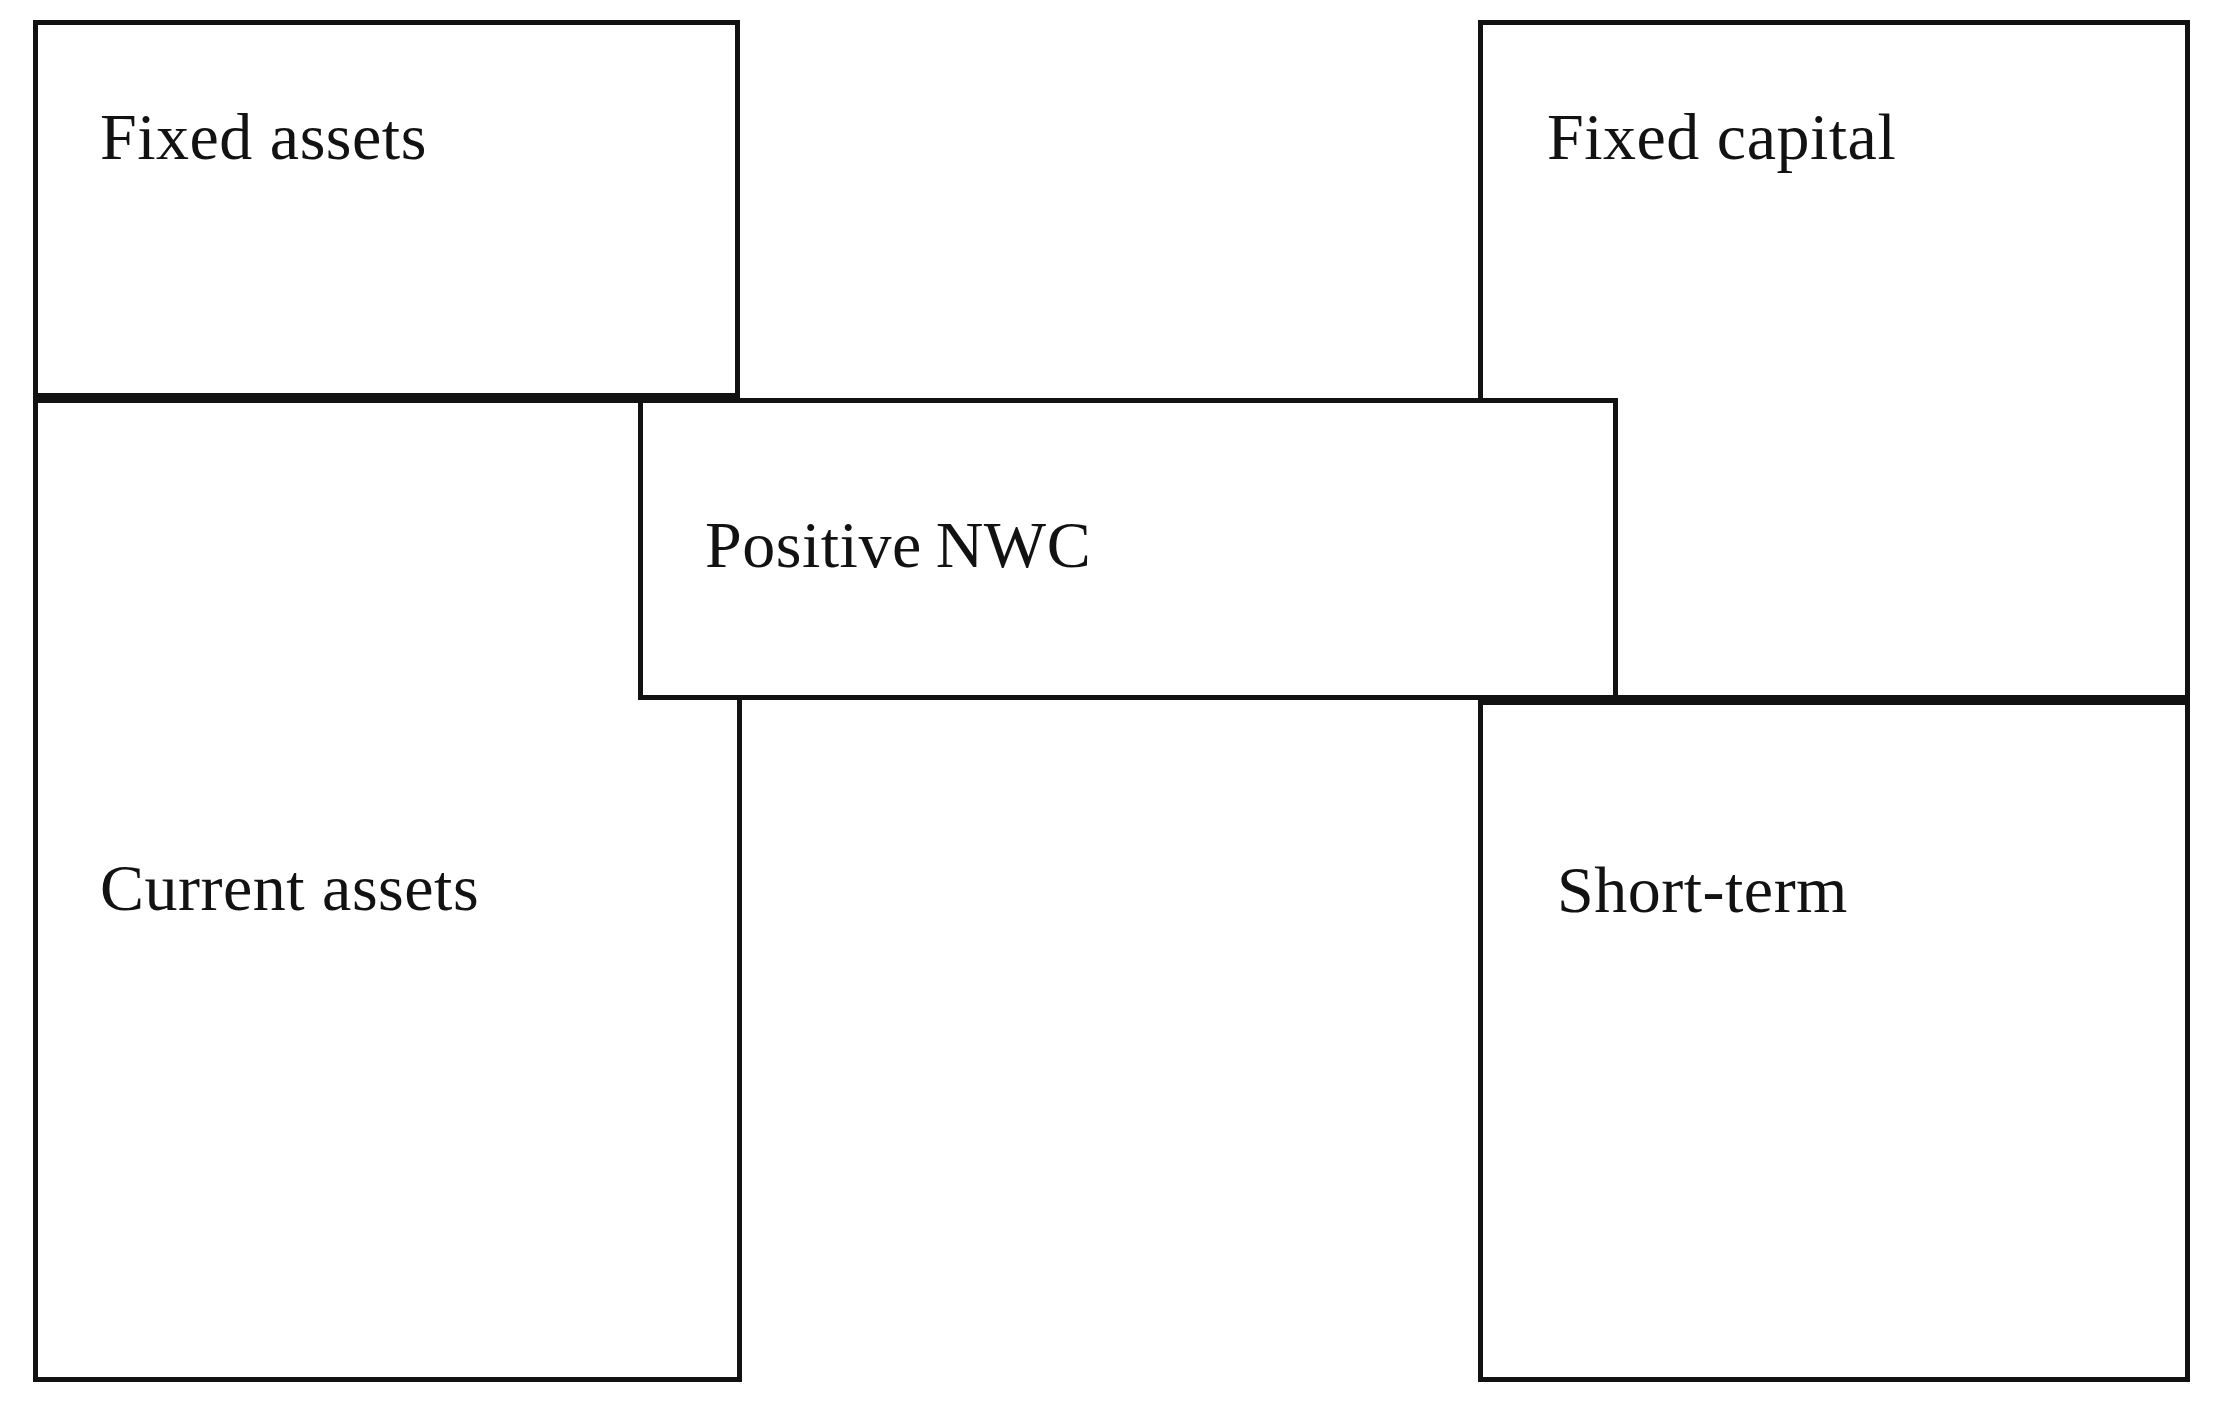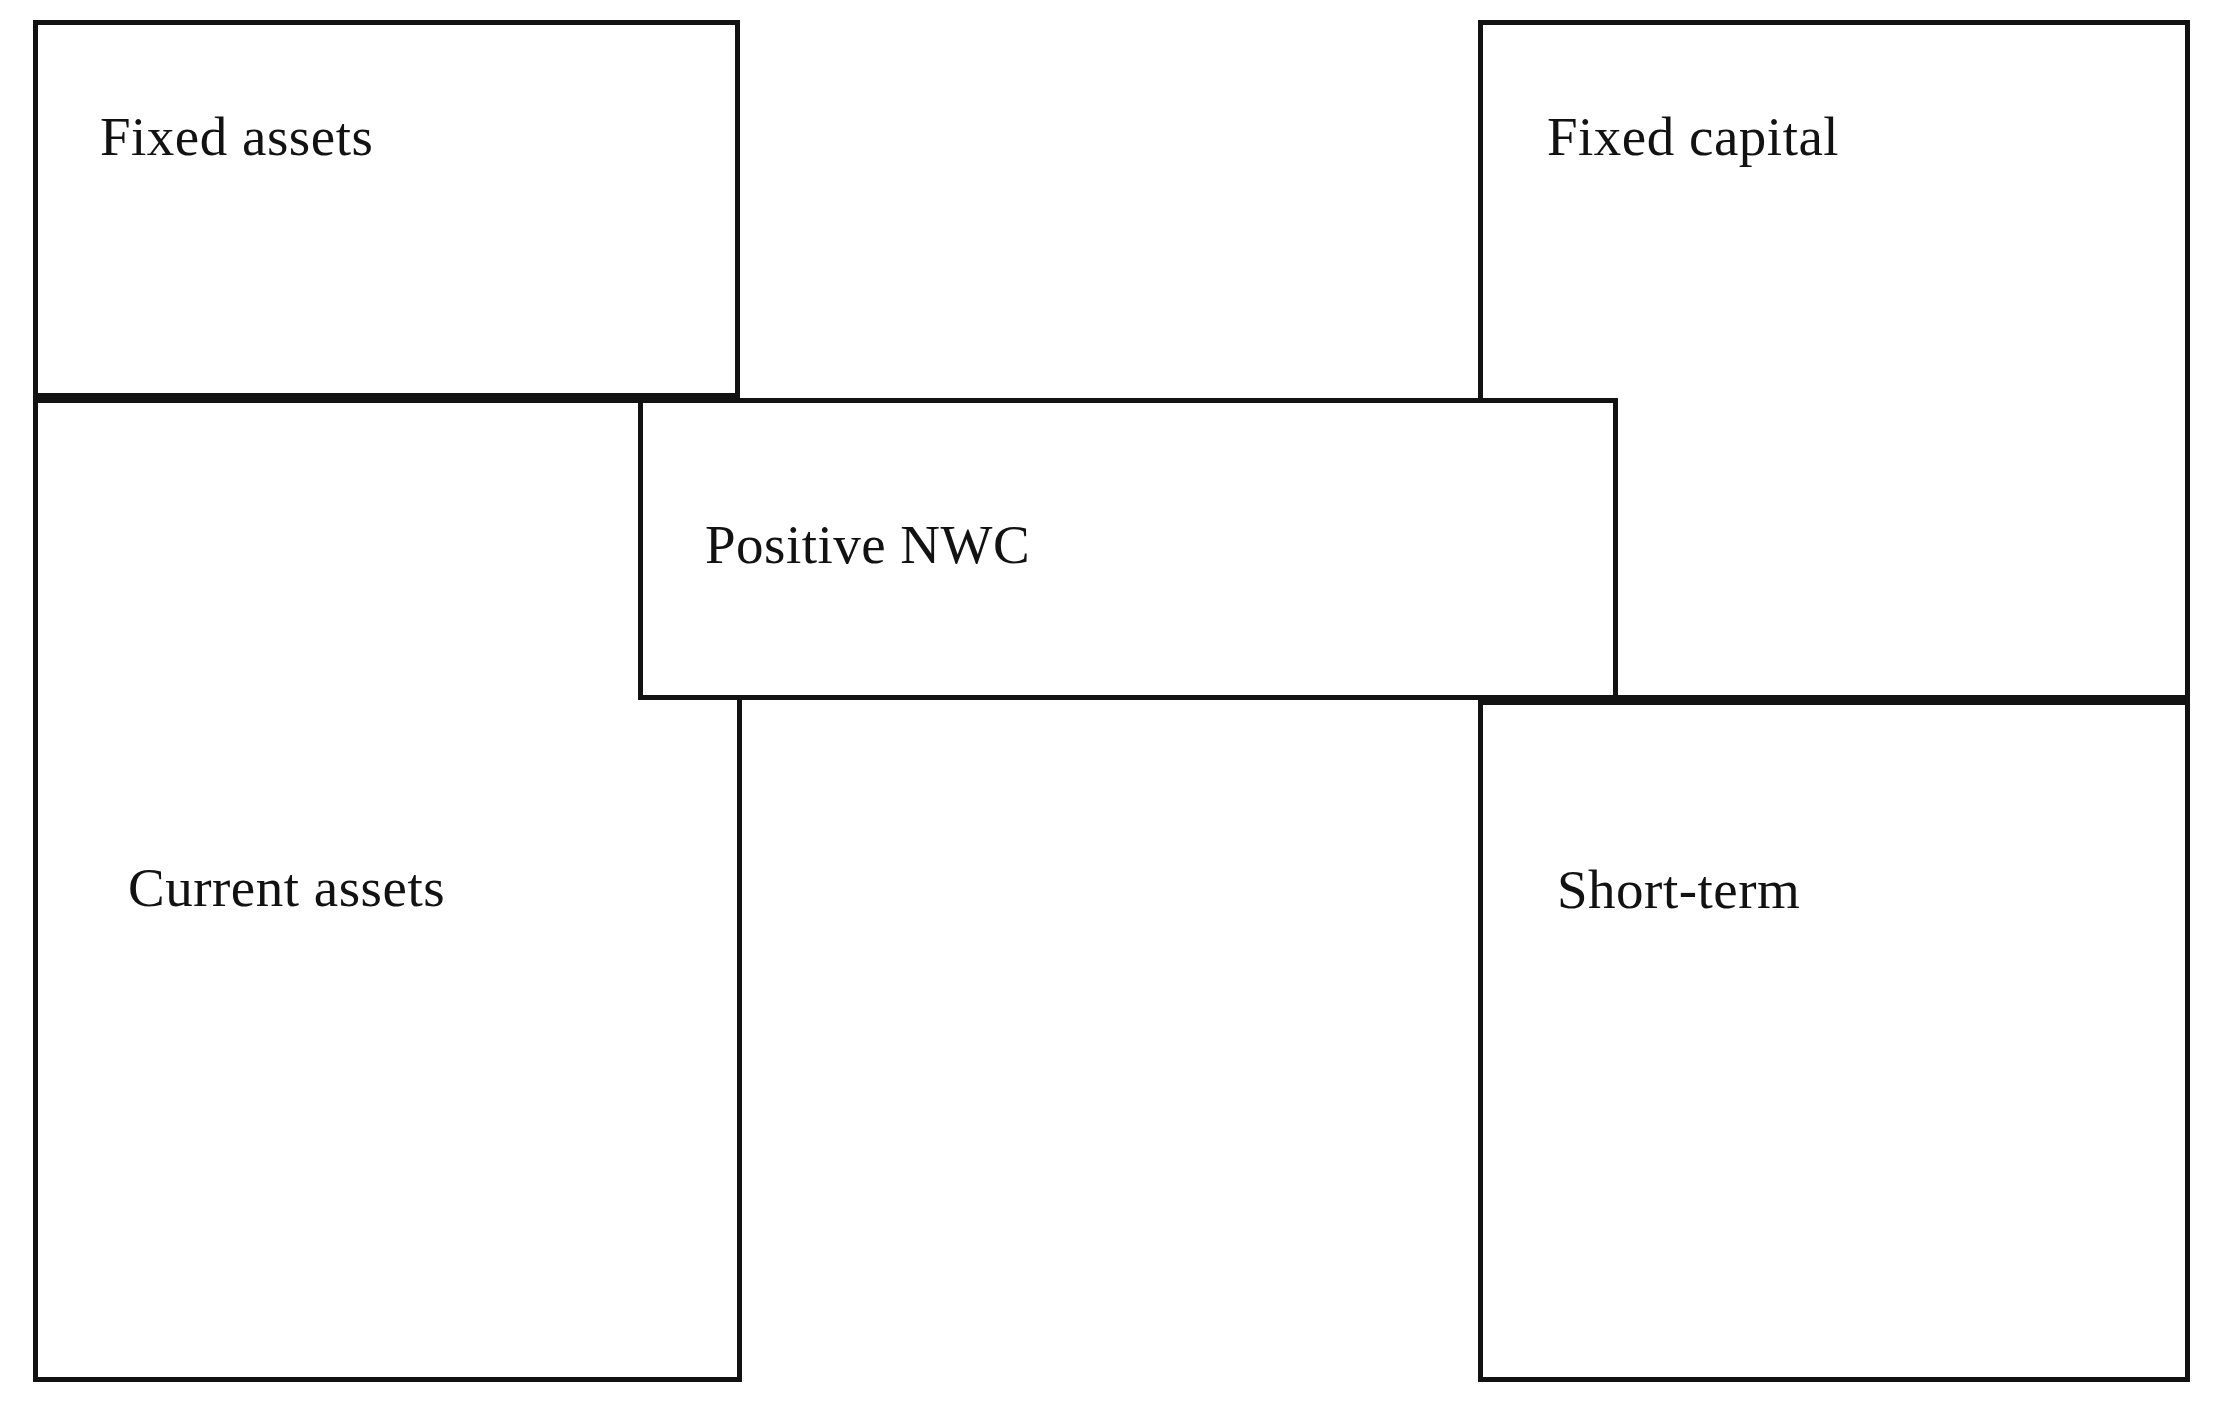--- a/index.html
+++ b/index.html
@@ -62,34 +62,33 @@
     width: 980px;
     height: 302px;
     z-index: 5;
     padding-left: 28px;
   }
 
   .box-label {
     position: absolute;
     color: #121212;
     font-family: "Liberation Serif", "DejaVu Serif", serif;
-    font-size: 55px;
+    font-size: 66px;
     line-height: 143px;
     white-space: pre;
     letter-spacing: 0.5px;
   }
   
   #label-fixed-assets {
     left: 62px;
     top: 40px;
   }
   #label-current-assets {
     left: 62px;
     top: 413px;
-    margin-left: 28px;
   }
   #label-fixed-capital {
     left: 64px;
     top: 40px;
   }
   #label-short-term-liabilities {
     left: 64px;
     top: 113px;
     margin-left: 10px;
   }

